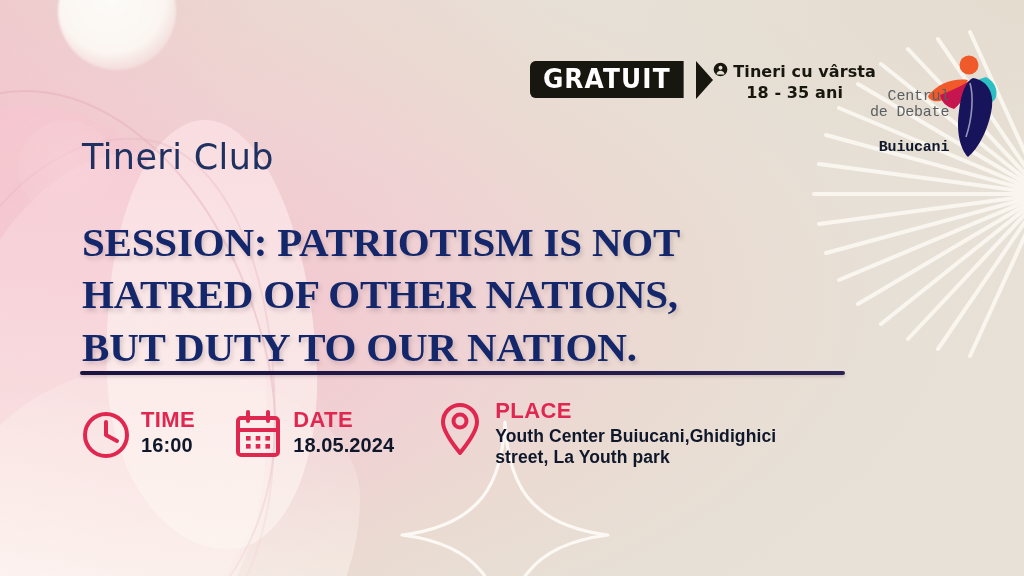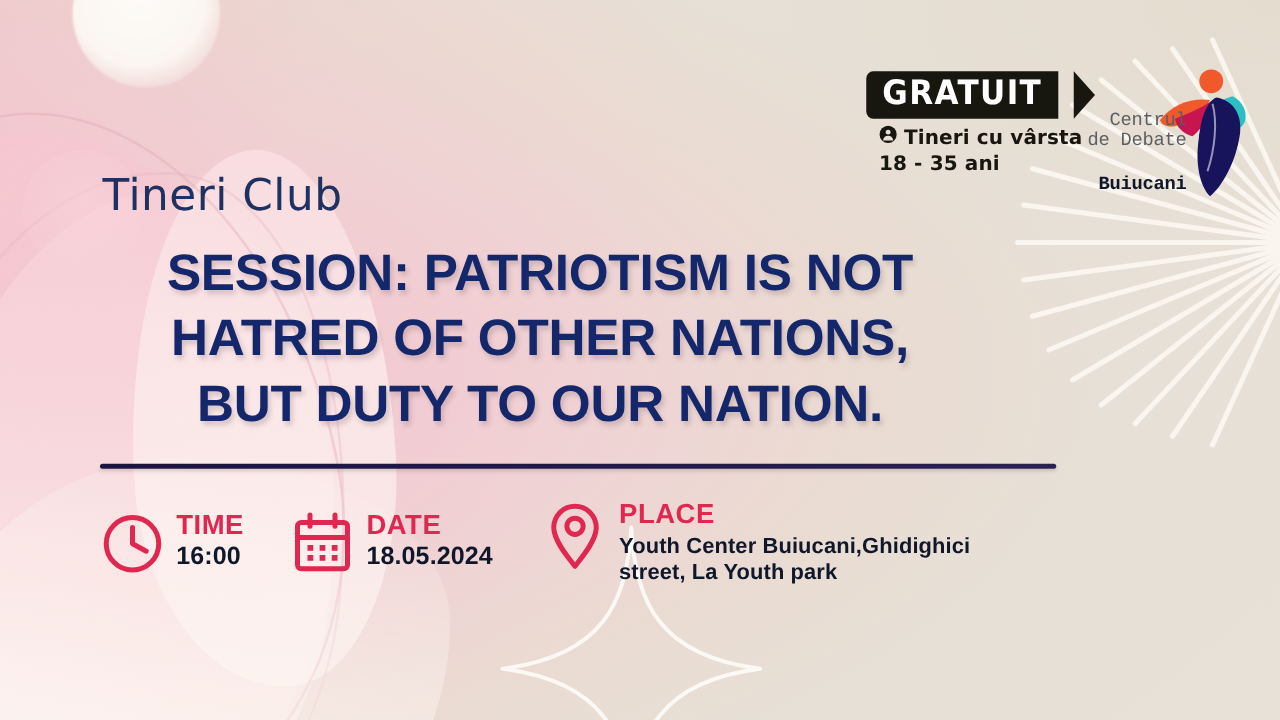--- a/index.html
+++ b/index.html
@@ -107,28 +107,27 @@
   .content{position:absolute;inset:0;}
 
   .kicker{
     position:absolute;left:82px;top:137px;
     font-size:35px;font-weight:400;letter-spacing:.4px;
     color:#1f3161;
     font-family:"DejaVu Sans","Liberation Sans",sans-serif;
   }
 
   .headline{
-    position:absolute;left:82px;top:192px;width:700px;
+    position:absolute;left:82px;top:216px;width:700px;
     font-size:41px;line-height:1.28;
     font-weight:bold;letter-spacing:-.2px;
     color:#15276b;
     text-transform:uppercase;
     text-shadow:2px 3px 4px rgba(120,95,105,.28);
-    font-family:Liberation Sans, sans-serif;
-    text-align:center;
+    font-family:Liberation Serif, serif;
   }
   .headline .ln{display:block;white-space:nowrap;}
 
   .divider{
     position:absolute;left:80px;top:371px;width:765px;height:4px;
     background:linear-gradient(90deg,#1b1340 0%,#221a4a 60%,#2a2255 100%);
     border-radius:2px;
     box-shadow:0 2px 3px rgba(120,95,105,.25);
   }
 
@@ -149,21 +148,21 @@
     font-size:20px;font-weight:bold;color:#0f172a;letter-spacing:.1px;
     margin-top:2px;
   }
   .info-value.small{font-size:17.5px;line-height:1.25;white-space:nowrap;}
   .gap-a{width:37px;}
   .gap-b{width:40px;}
 
   
   .badges{
     position:absolute;right:148px;top:57px;
-    display:flex;flex-direction:column;align-items:center;
+    display:flex;flex-direction:row;align-items:center;
   }
   .gratuit{
     position:relative;
     display:flex;align-items:center;
   }
   .gratuit-shape{
     background:#17160f;
     color:#ffffff;
     font-size:27px;font-weight:bold;letter-spacing:1.2px;
     padding:3px 14px 4px 14px;
@@ -175,21 +174,21 @@
   }
   .gratuit-arrow{
     width:0;height:0;
     border-top:19px solid transparent;
     border-bottom:19px solid transparent;
     border-left:17px solid #17160f;
     margin-left:-1px;
   }
   .ages{
     margin-top:5px;
-    text-align:left;
+    text-align:center;
     color:#17160f;
     font-size:16px;font-weight:bold;line-height:1.22;
     letter-spacing:.1px;
     font-family:"DejaVu Sans","Liberation Sans",sans-serif;
   }
   .ages-row1{display:flex;align-items:center;justify-content:flex-end;gap:5px;}
   .ages-row2{margin-top:1px;}
   .person-ico{display:block;}
 
   

